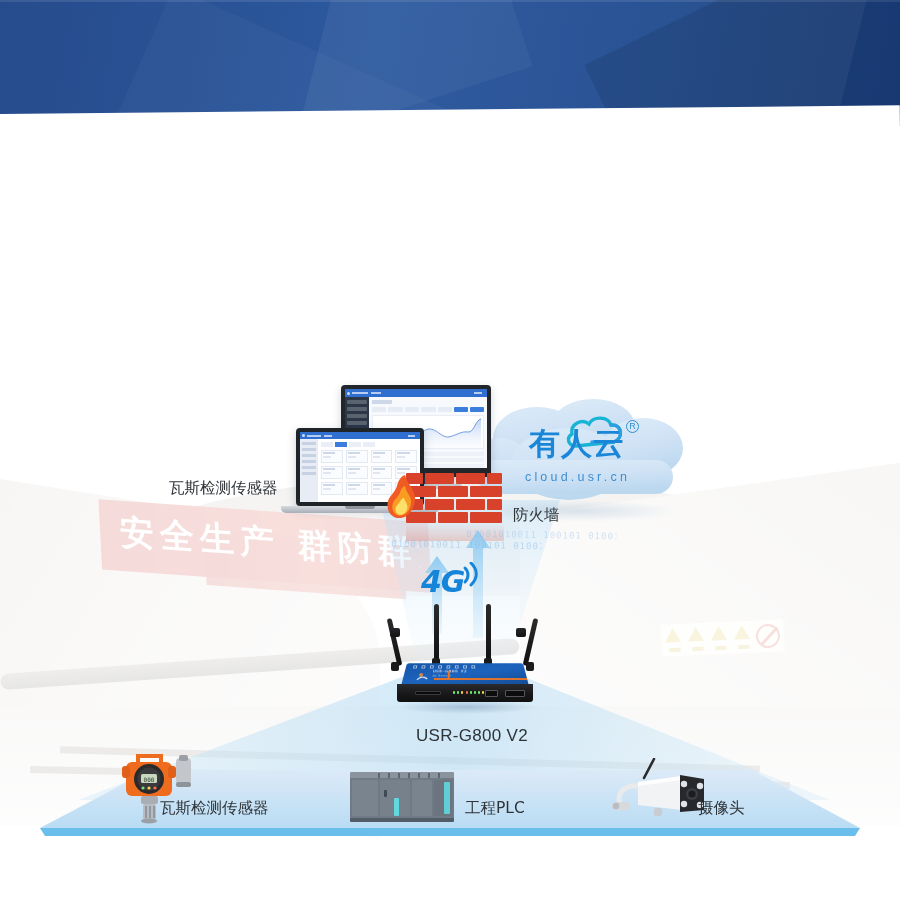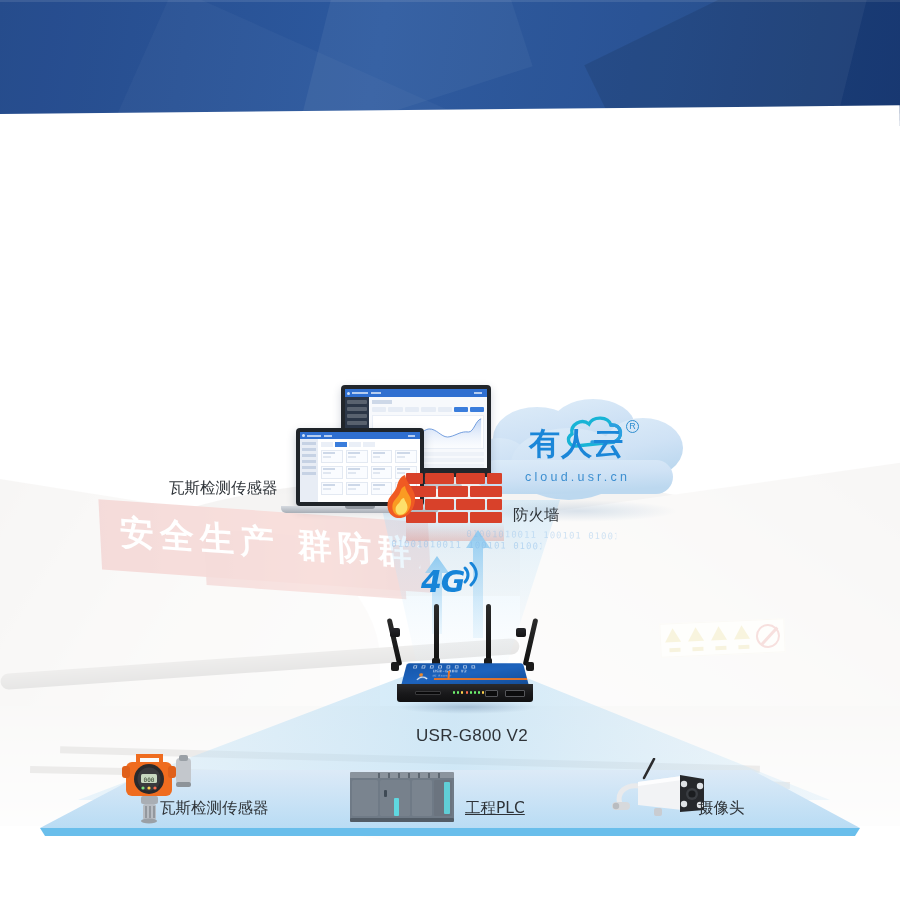--- a/index.html
+++ b/index.html
@@ -309,21 +309,21 @@
   
   .lbl {
     position:absolute; color:#2e3338; font-size:15.5px; white-space:nowrap;
     font-family:"DejaVu Sans","Liberation Sans",sans-serif;
   }
   .lbl-platform { left:169px; top:478px; }
   .lbl-firewall { left:513px; top:505px; }
   .lbl-router  { left:416px; top:726px; font-size:17px; letter-spacing:.3px;
                  font-family:"Liberation Sans",sans-serif; }
   .lbl-gas     { left:160px; top:798px; }
-  .lbl-plc     { left:465px; top:798px;text-decoration:underline; }
+  .lbl-plc     { left:465px; top:798px; }
   .lbl-cam     { left:698px; top:798px; }
 </style>
 </head>
 <body>
 
 <div id="page">
 
   <div class="banner">
     <div class="banner-hairline"></div>
     <div class="banner-shape bs1"></div>

